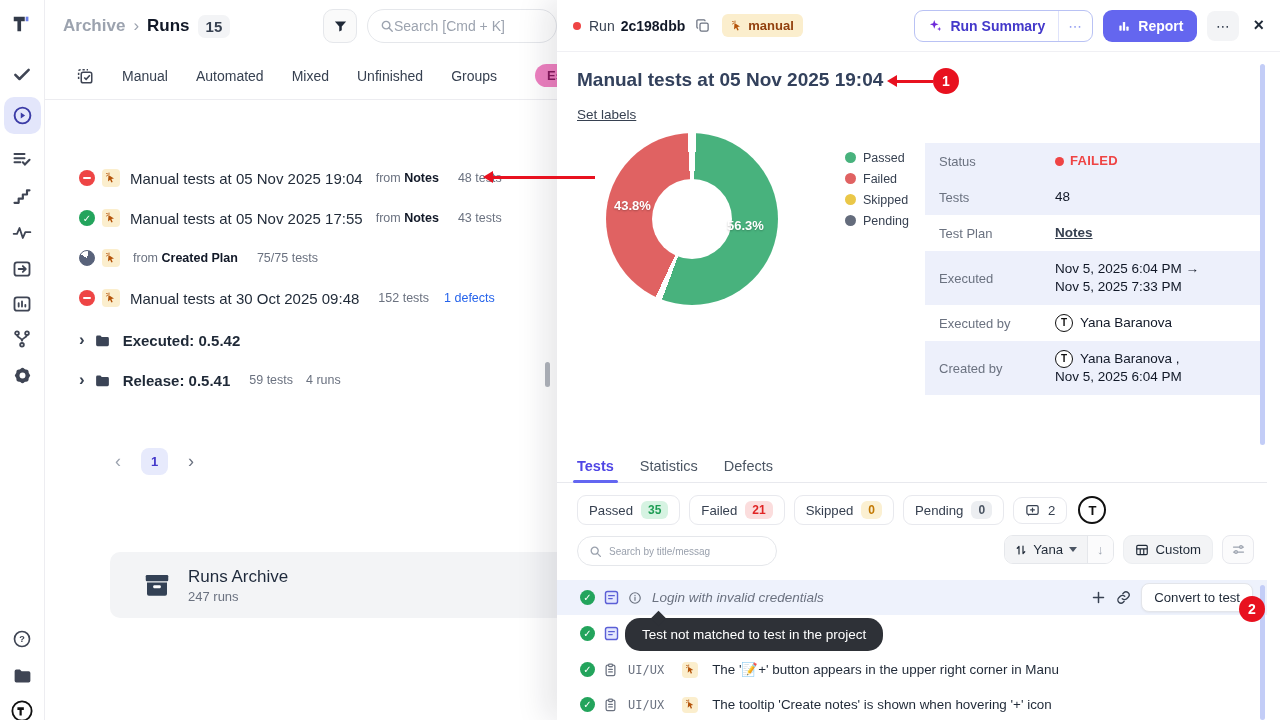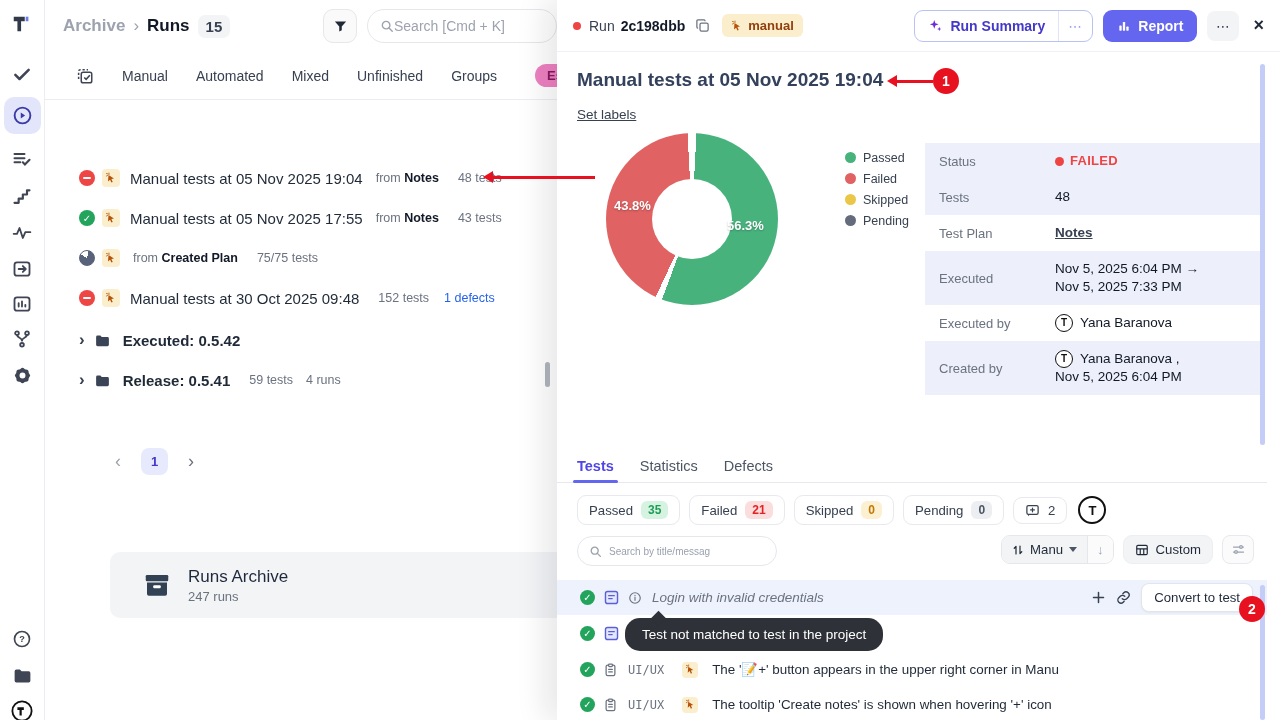--- a/index.html
+++ b/index.html
@@ -529,21 +529,21 @@
         <path d="M15.5 15.5L21 21" stroke-linecap="round"></path>
       </svg>
     <input placeholder="Search by title/messag" style="">
   </div>
   <div id="sort-tools">
     <div id="sort-group">
       <span id="sort-main">
         <svg width="12" height="12" viewBox="0 0 24 24" fill="none" stroke="#1f2937" stroke-width="2.4" stroke-linecap="round">
             <path d="M8 20V5M8 5L4.5 8.5M16 4v15M16 19l3.5-3.5"></path>
           </svg>
-        <span>Manu</span>
+        <span>Yana</span>
         <span class="caret"></span>
       </span>
       <span id="sort-dl">↓</span>
     </div>
     <span id="custom-btn">
       <svg width="14" height="14" viewBox="0 0 24 24" fill="none" stroke="#1f2937" stroke-width="2">
           <rect x="3" y="4" width="18" height="16" rx="2"></rect>
           <path d="M3 10h18M9 10v10M15 10v10"></path>
         </svg>
       <span>Custom</span>

